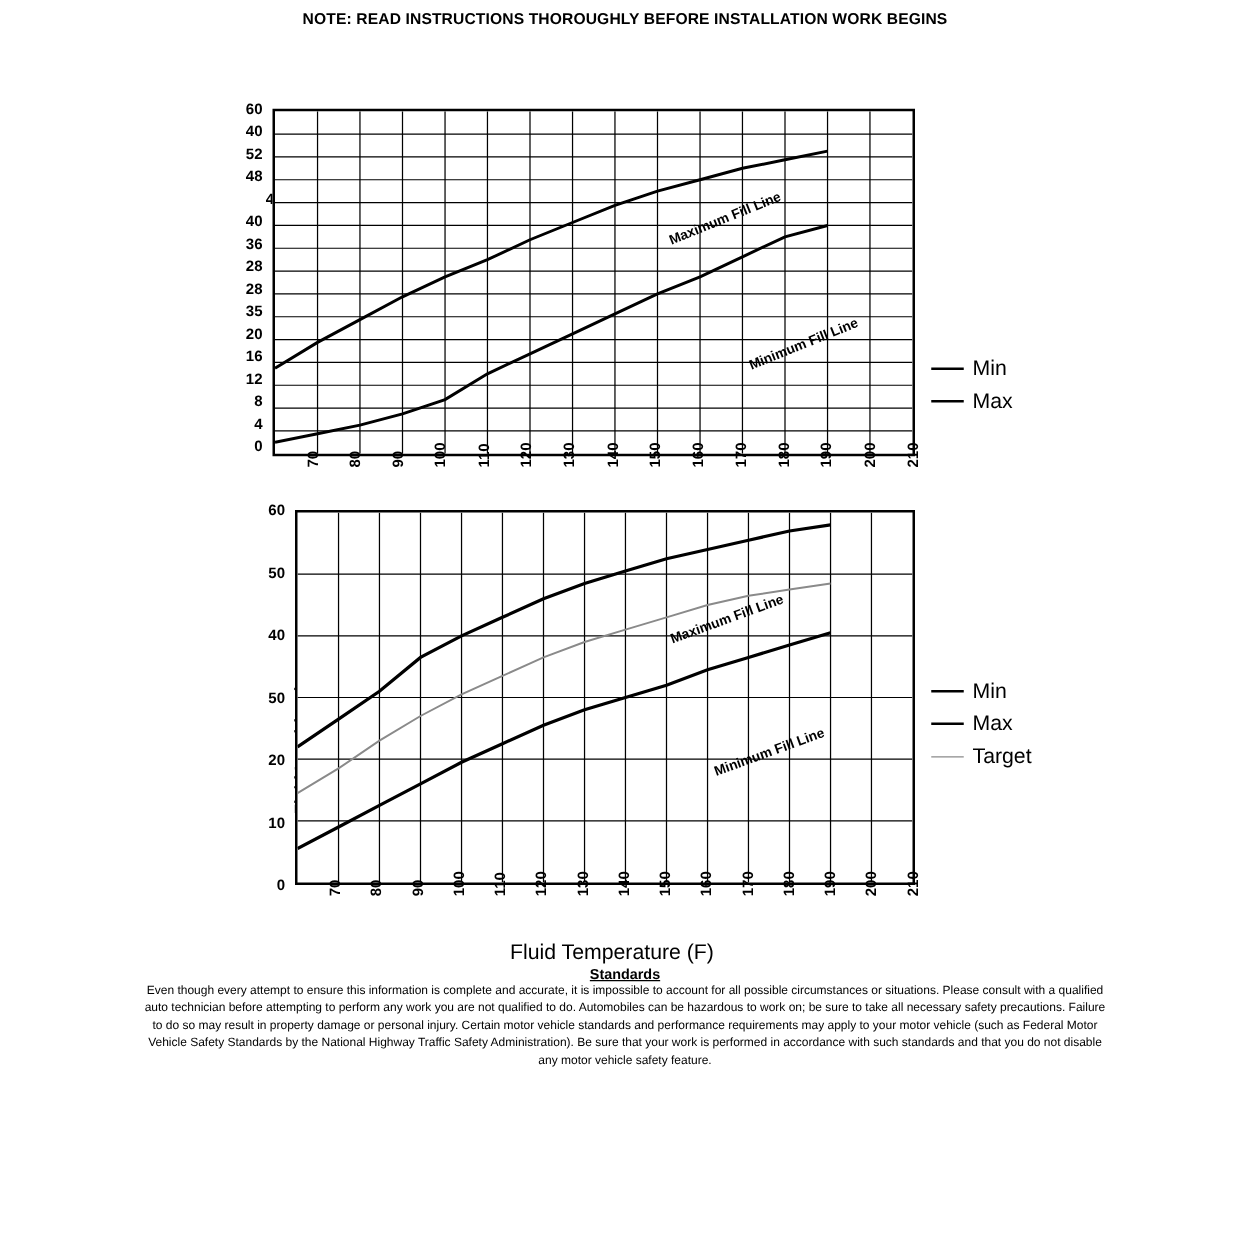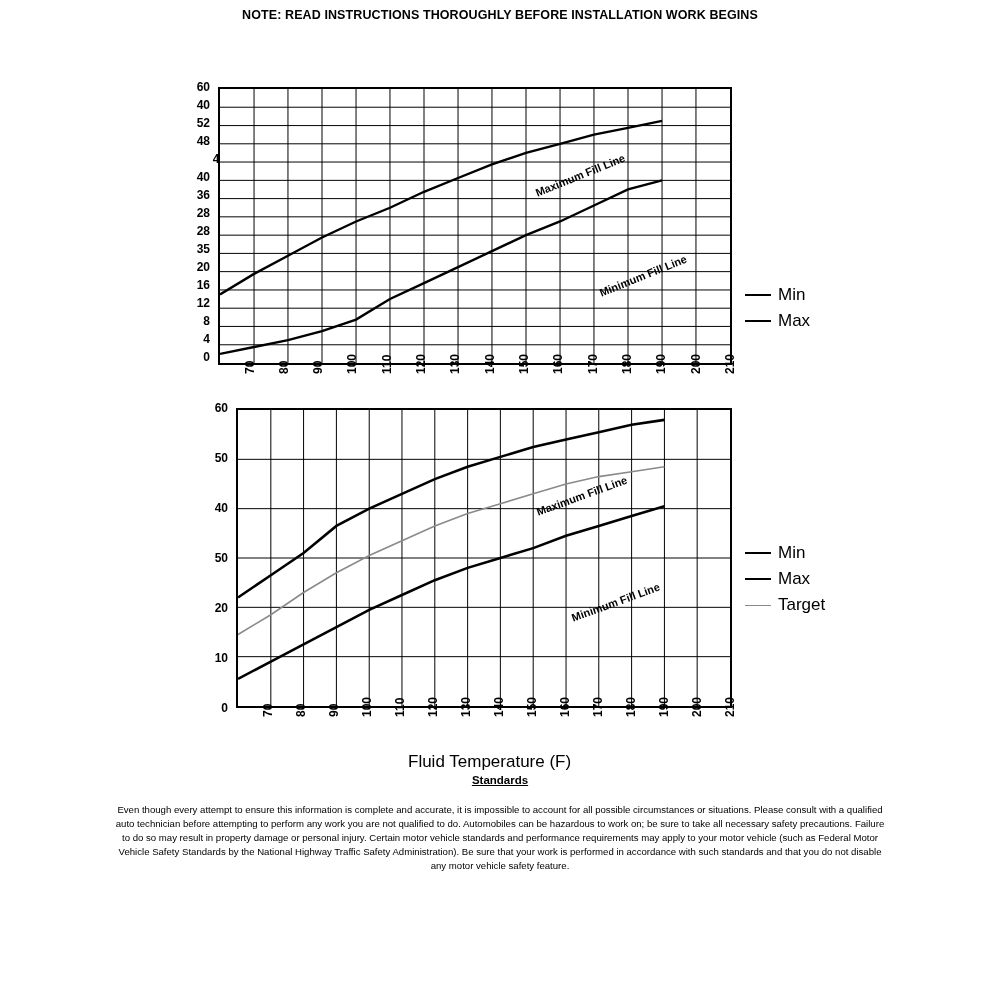--- a/index.html
+++ b/index.html
@@ -94,21 +94,21 @@
   }
   .disclaimer-title{
     text-align:center;
     font-size:11.5px;
     font-weight:bold;
     text-decoration:underline;
     margin-top:2px;
   }
   .disclaimer-body{
     width:770px;
-    margin:17px auto 0 auto;
+    margin:0 auto 0 auto;
     text-align:center;
     font-size:9.6px;
     line-height:1.45;
   }
   svg{display:block;}
 </style>
 </head>
 <body>
 
 <div class="note">NOTE: READ INSTRUCTIONS THOROUGHLY BEFORE INSTALLATION WORK BEGINS</div>

